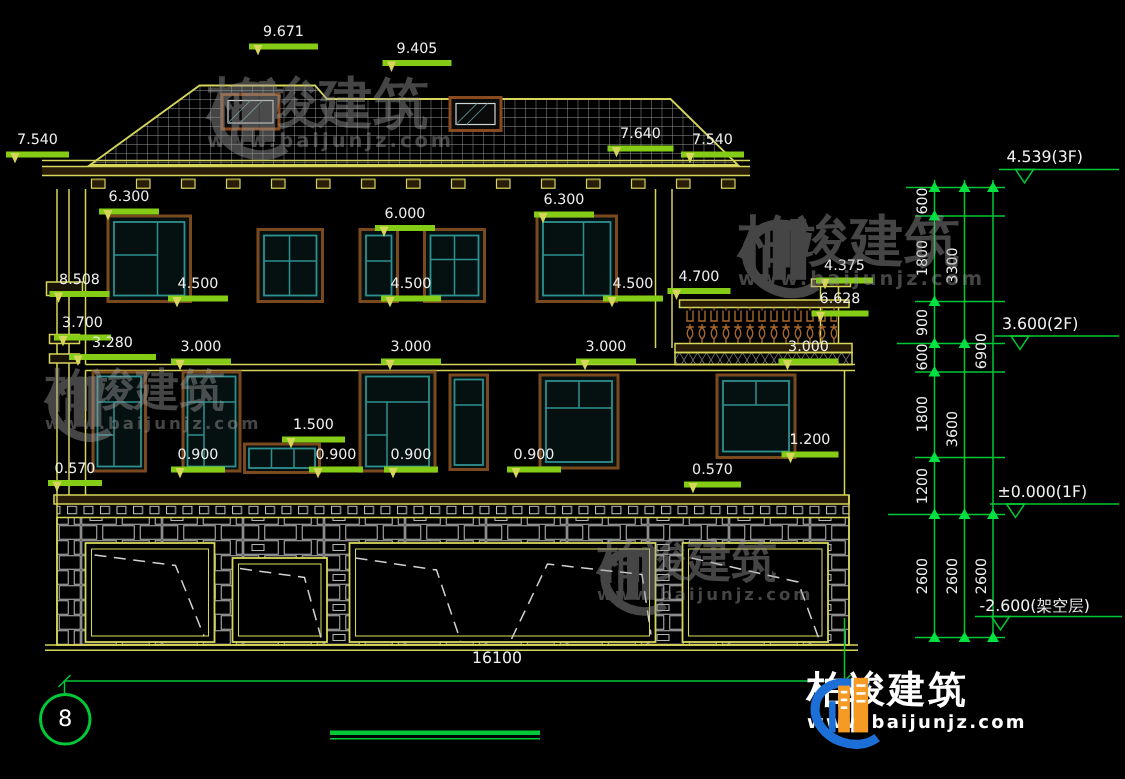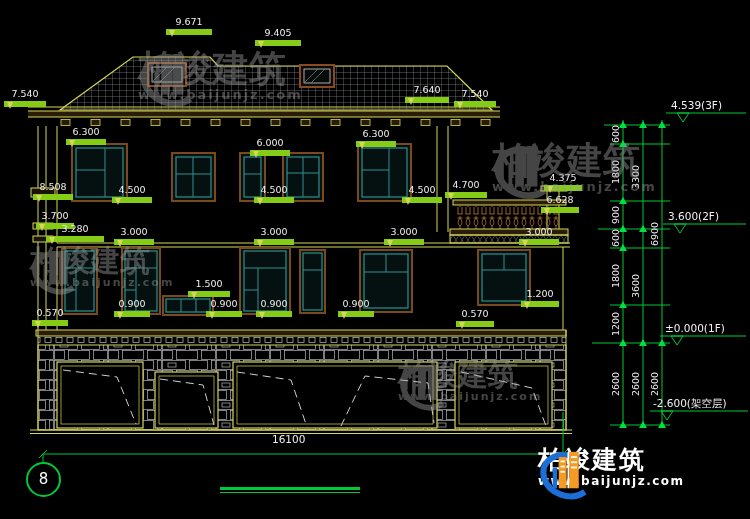--- a/index.html
+++ b/index.html
@@ -1,21 +1,21 @@
 <!DOCTYPE html>
 <html><head>
 <meta charset="utf-8">
 <style>
   html,body{margin:0;padding:0;background:#000;}
   #stage{position:relative;width:750px;height:519px;background:#000;overflow:hidden;
          font-family:"DejaVu Sans",sans-serif;}
   #stage svg{position:absolute;left:0;top:0;}
   
   .dim{position:absolute;height:13px;line-height:11px;font-size:9.5px;color:#efefef;
-       text-align:center;border-bottom:6px solid #84cc16;white-space:nowrap;}
+       text-align:center;border-bottom:4px solid #84cc16;white-space:nowrap;}
   .dim::after{content:"";position:absolute;left:3px;bottom:-8px;width:0;height:0;
        border-left:3.5px solid transparent;border-right:3.5px solid transparent;
        border-top:7px solid #d6d65a;}
   
   .vdim{position:absolute;width:40px;height:12px;line-height:12px;font-size:9.5px;
        color:#efefef;text-align:center;transform:rotate(-90deg);}
   
   .elev{position:absolute;font-size:10.5px;color:#f2f2f2;white-space:nowrap;}
   .dimplain{position:absolute;font-size:10.5px;color:#efefef;}
   
@@ -247,21 +247,21 @@
   <div class="dim" style="left:519px;top:226px;width:40px">3.000</div>
   <div class="dim" style="left:32px;top:307px;width:36px">0.570</div>
   <div class="dim" style="left:188px;top:278px;width:42px">1.500</div>
   <div class="dim" style="left:114px;top:298px;width:36px">0.900</div>
   <div class="dim" style="left:206px;top:298px;width:36px">0.900</div>
   <div class="dim" style="left:256px;top:298px;width:36px">0.900</div>
   <div class="dim" style="left:338px;top:298px;width:36px">0.900</div>
   <div class="dim" style="left:521px;top:288px;width:38px">1.200</div>
   <div class="dim" style="left:456px;top:308px;width:38px">0.570</div>
 
-  <div class="dimplain" style="left:272px;top:433px;width:76px;text-align:left">16100</div>
+  <div class="dimplain" style="left:272px;top:433px;width:76px;text-align:right">16100</div>
 
   <div class="vdim" style="left:596px;top:128px">600</div>
   <div class="vdim" style="left:596px;top:166px">1800</div>
   <div class="vdim" style="left:596px;top:209px">900</div>
   <div class="vdim" style="left:596px;top:232px">600</div>
   <div class="vdim" style="left:596px;top:270px">1800</div>
   <div class="vdim" style="left:596px;top:318px">1200</div>
   <div class="vdim" style="left:596px;top:378px">2600</div>
   <div class="vdim" style="left:616px;top:171px">3300</div>
   <div class="vdim" style="left:616px;top:280px">3600</div>

